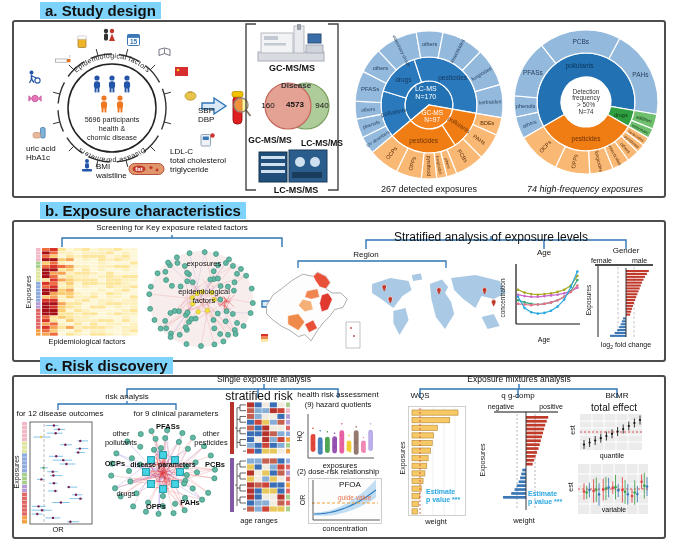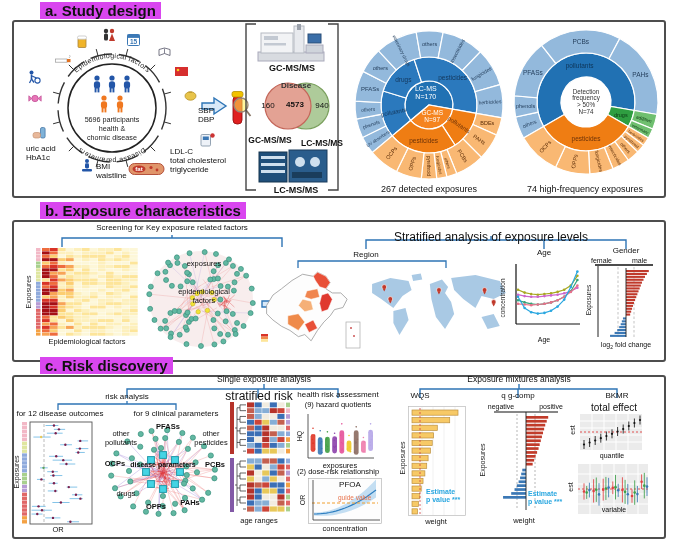--- a/index.html
+++ b/index.html
@@ -1,19 +1,19 @@
 <!DOCTYPE html>
 <html><head>
 <meta charset="utf-8">
 <style>
   html,body{margin:0;padding:0;background:#fff;}
   body{width:676px;height:545px;position:relative;font-family:"Liberation Sans",sans-serif;color:#111;overflow:hidden;}
   .abs{position:absolute;}
   .panel{position:absolute;border:2px solid #4d4d4d;border-radius:3px;background:#fff;}
-  .ptitle{position:absolute;font-size:15px;font-weight:bold;white-space:nowrap;background:#d946ef;padding:0 5px;z-index:5;}
+  .ptitle{position:absolute;font-size:15px;font-weight:bold;white-space:nowrap;background:#7dd3fc;padding:0 5px;z-index:5;}
   .lab{position:absolute;font-size:8px;line-height:1.15;color:#111;z-index:4;}
   .c{text-align:center;}
   .pre{white-space:pre-line;}
   .vlab{position:absolute;font-size:7px;color:#222;transform:translate(-50%,-50%) rotate(-90deg);white-space:nowrap;z-index:4;}
   .note{color:#2aa7e0;font-weight:bold;}
   svg{position:absolute;overflow:visible;}
 </style>
 </head>
 <body>
 
@@ -277,21 +277,21 @@
     <text x="138.1563326042683" y="96.67606002692844" text-anchor="middle" font-size="4.7" fill="#0b3a14" transform="rotate(16 138.1563326042683 94.67606002692844)"><tspan x="138.1563326042683" dy="0">additive</tspan></text>
     <text x="134.3770398010996" y="106.52145438073919" text-anchor="middle" font-size="4.1" fill="#0b3a14" transform="rotate(26 134.3770398010996 104.52145438073919)"><tspan x="134.3770398010996" dy="0">veterinary</tspan></text>
     <text x="130.45009223506366" y="113.39218761137951" text-anchor="middle" font-size="4" fill="#5c2d08" transform="rotate(33.5 130.45009223506366 111.39218761137951)"><tspan x="130.45009223506366" dy="0">herbicides</tspan></text>
     <text x="126.00456091880187" y="119.2916069239761" text-anchor="middle" font-size="4" fill="#5c2d08" transform="rotate(40.5 126.00456091880187 117.2916069239761)"><tspan x="126.00456091880187" dy="0">pyrethroid</tspan></text>
     <text x="119.69157125392569" y="125.6599296034777" text-anchor="middle" font-size="4.6" fill="#5c2d08" transform="rotate(49 119.69157125392569 123.6599296034777)"><tspan x="119.69157125392569" dy="0">others</tspan></text>
     <text x="109.33098202490339" y="132.91449228193343" text-anchor="middle" font-size="4.4" fill="#5c2d08" transform="rotate(61 109.33098202490339 130.91449228193343)"><tspan x="109.33098202490339" dy="0">insecticides</tspan></text>
     <text x="93.09459664325524" y="139.06590843075597" text-anchor="middle" font-size="4.8" fill="#5c2d08" transform="rotate(77.5 93.09459664325524 137.06590843075597)"><tspan x="93.09459664325524" dy="0">fungicides</tspan></text>
     <text x="68.45605577971904" y="139.38844459858367" text-anchor="middle" font-size="5.5" fill="#5c2d08" transform="rotate(-79 68.45605577971904 137.38844459858367)"><tspan x="68.45605577971904" dy="0">OPPs</tspan></text>
     <text x="39.12679243925258" y="124.60527887701252" text-anchor="middle" font-size="5.5" fill="#5c2d08" transform="rotate(-47.5 39.12679243925258 122.60527887701252)"><tspan x="39.12679243925258" dy="0">OCPs</tspan></text>
   </svg>
-<span class="lab c" style="left:506px;top:184px;width:158px;font-size:9px;">74 high-frequency exposures</span>
+<span class="lab c" style="left:506px;top:184px;width:158px;font-size:9px;font-style:italic;">74 high-frequency exposures</span>
 
 <div class="panel" style="left:12px;top:220px;width:650px;height:138px;"></div>
 <span class="ptitle" style="left:40px;top:202px;">b. Exposure characteristics</span>
 
 <span class="lab c" style="left:52px;top:223px;width:240px;font-size:8px;">Screening for Key exposure related factors</span>
 <svg class="abs" width="224" height="14" style="left:60px;top:234px">
   <path d="M2,13 V4 H222 V13 M112,4 V1" fill="none" stroke="#2e74b5" stroke-width="1.4"></path>
 </svg>
 
 <svg class="abs" width="102" height="88" style="left:36px;top:248px">

